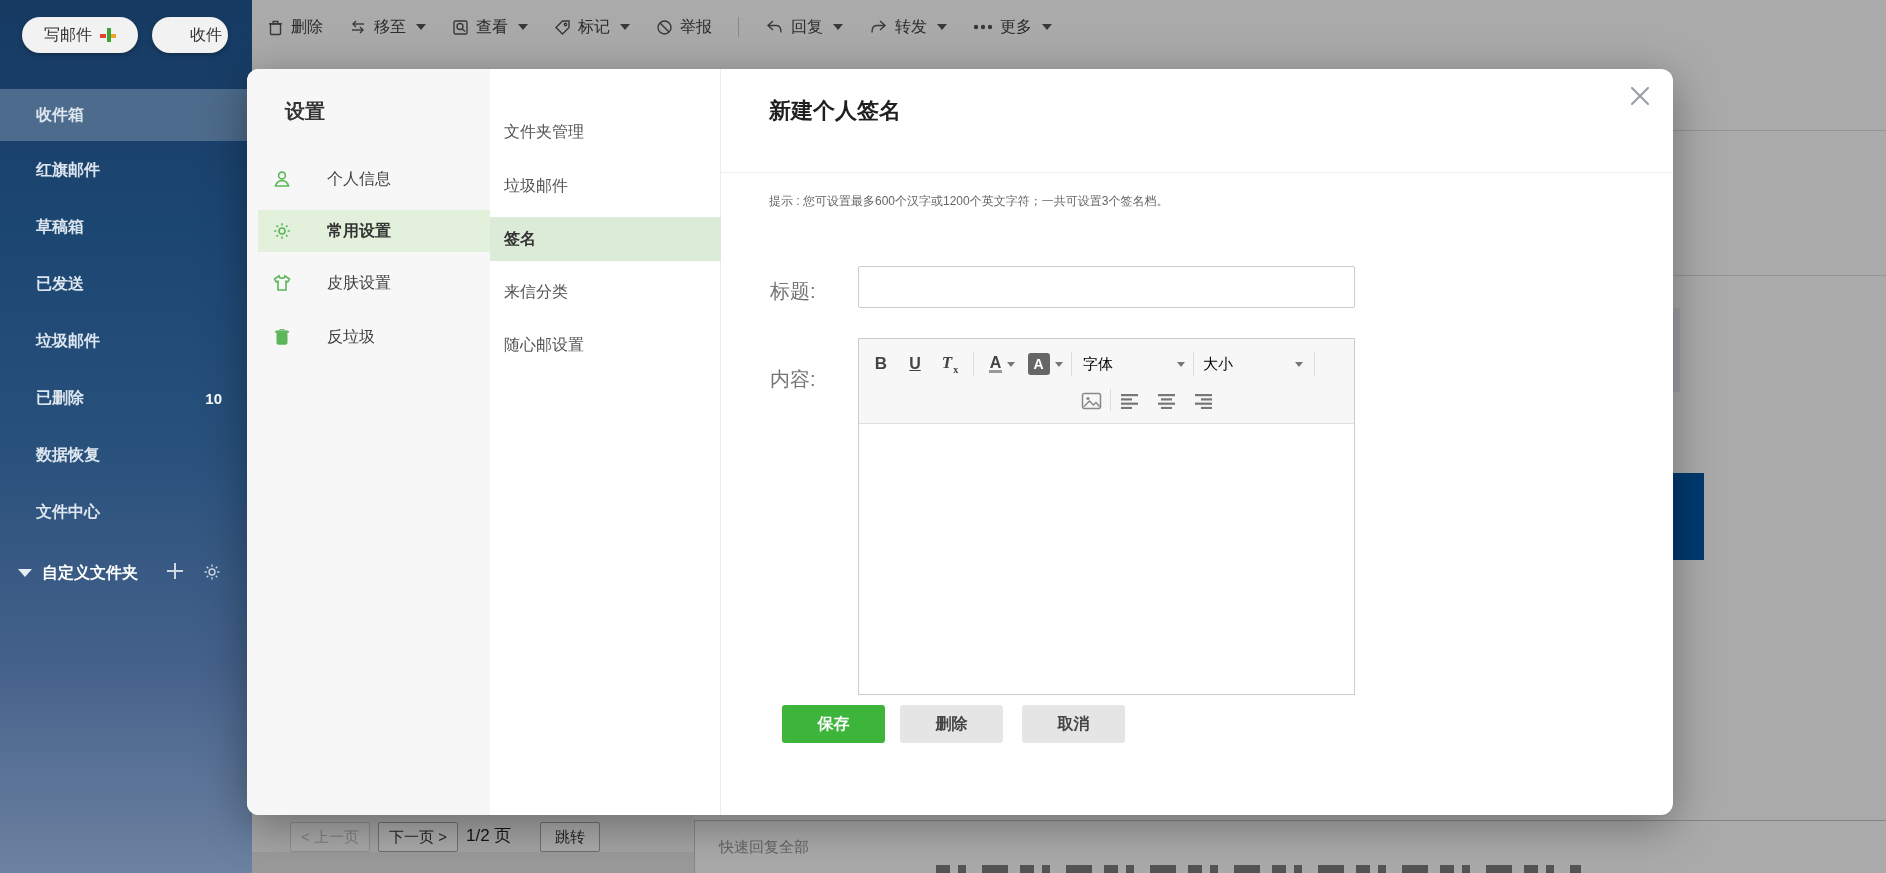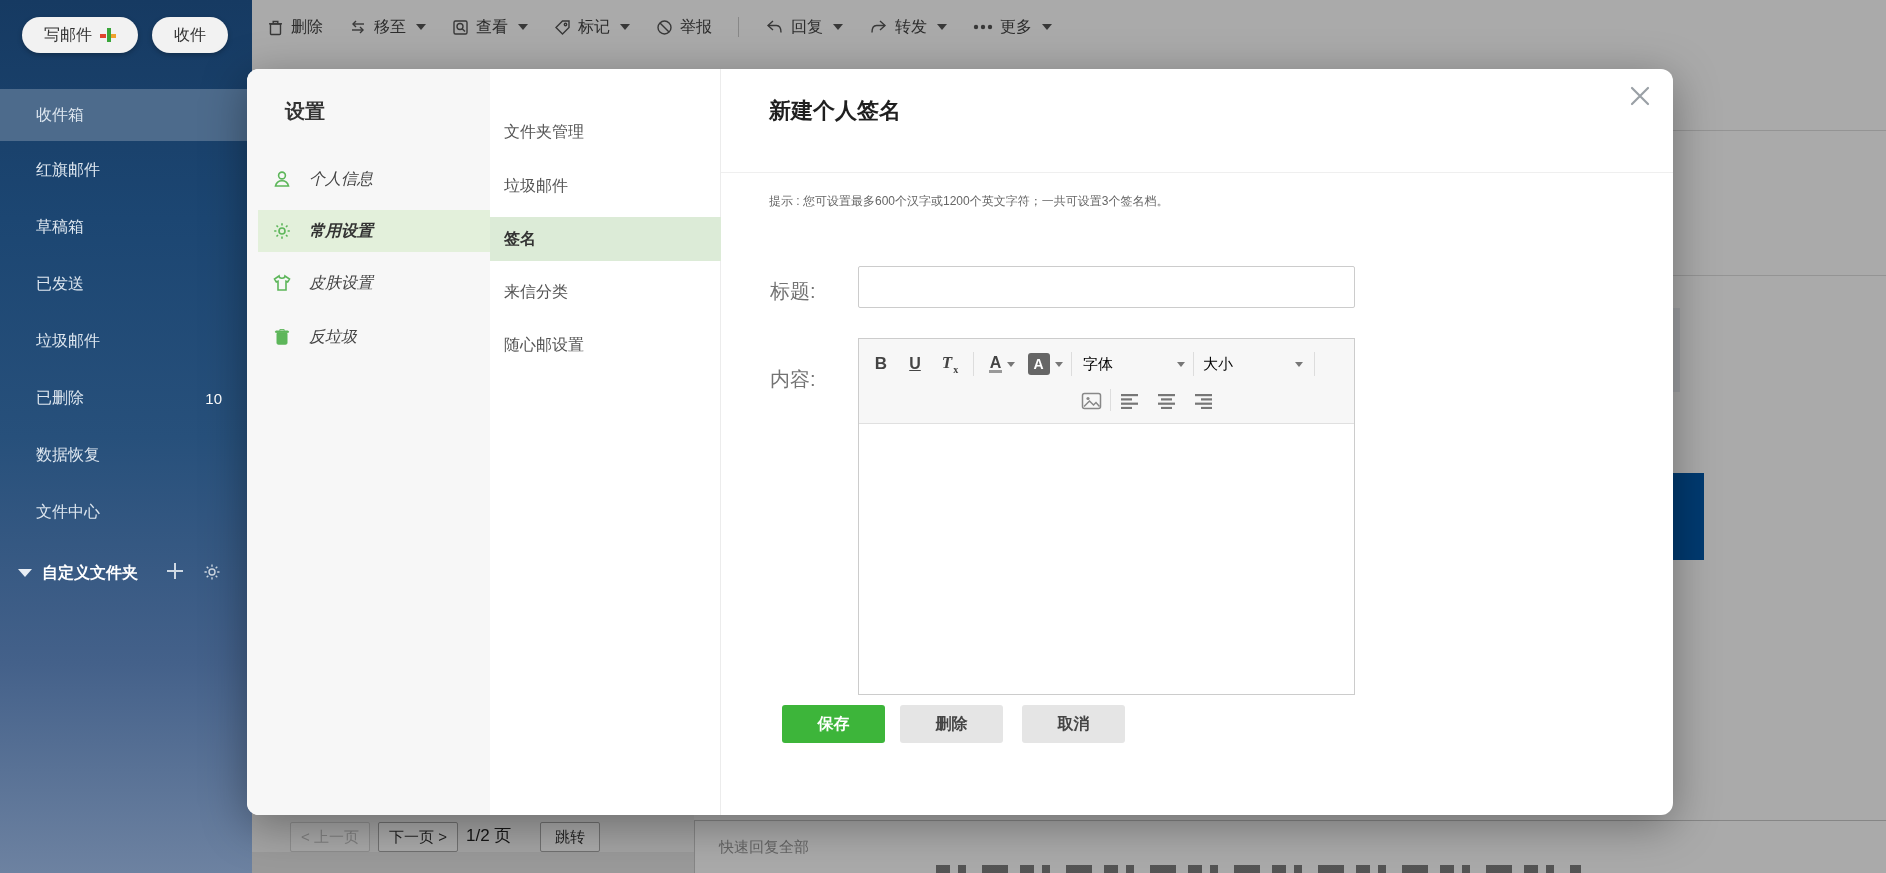--- a/index.html
+++ b/index.html
@@ -28,47 +28,47 @@
 
   .overlay{left:252px;top:0;right:0;bottom:0;background:rgba(0,0,0,0.335);z-index:5;}
 
   
   .sidebar{left:0;top:0;width:252px;height:873px;z-index:6;
     background:linear-gradient(180deg,#163a62 0%,#1c4672 25%,#27507b 50%,#44618a 76%,#6d82a1 100%);}
   .pill{position:absolute;top:17px;height:36px;border:none;border-radius:18px;background:#f2f2f2;
         font-family:inherit;font-size:16px;color:#333;display:flex;align-items:center;justify-content:center;gap:8px;
         box-shadow:0 2px 5px rgba(0,0,0,.25);cursor:pointer;}
   .pill.compose{left:22px;width:116px;}
-  .pill.receive{left:152px;width:76px;}
+  .pill.receive{left:152px;width:76px;justify-content:flex-end;}
   .plus-icon{position:relative;width:16px;height:16px;display:inline-block;}
   .plus-icon i{position:absolute;display:block;}
   .plus-v{left:6.5px;top:1px;width:4px;height:14px;background:#3aa63a;}
   .plus-hl{left:0;top:6.5px;width:6px;height:4px;background:#e0452e;}
   .plus-hr{left:10px;top:6.5px;width:6px;height:4px;background:#f0a12e;}
   .side-item{position:absolute;left:0;width:252px;height:52px;display:flex;align-items:center;
-        padding-left:36px;box-sizing:border-box;font-size:16px;color:#dde6ef;cursor:pointer;}
+        padding-left:36px;box-sizing:border-box;font-size:16px;color:#dde6ef;cursor:pointer;font-weight:bold;}
   .side-item.selected{background:#4d6b8c;}
   .side-count{position:absolute;right:30px;font-size:15px;color:#fff;}
   .custom-folder{position:absolute;left:0;top:556px;width:252px;height:34px;color:#fff;}
   .cf-tri{position:absolute;left:18px;top:13px;width:0;height:0;border-left:7px solid transparent;border-right:7px solid transparent;border-top:8px solid #e8eef5;}
   .cf-label{position:absolute;left:42px;top:7px;font-size:16px;font-weight:bold;color:#fff;}
   .cf-plus{position:absolute;left:166px;top:6px;width:18px;height:18px;cursor:pointer;}
   .cf-plus i{position:absolute;background:#cfd9e4;display:block;}
   .cf-plus .h{left:1px;top:8px;width:16px;height:2px;}
   .cf-plus .v{left:8px;top:1px;width:2px;height:16px;}
   .cf-gear{position:absolute;left:203px;top:7px;cursor:pointer;}
 
   
   .modal{left:247px;top:69px;width:1426px;height:746px;background:#fff;border-radius:12px;z-index:10;
          box-shadow:0 10px 45px rgba(0,0,0,.35);}
   .m-left{left:0;top:0;width:243px;height:746px;background:#f7f7f7;border-radius:12px 0 0 12px;}
   .m-left h2{position:absolute;left:38px;top:29px;margin:0;font-size:20px;color:#333;}
   .mnav-row{position:absolute;left:11px;width:232px;height:42px;display:flex;align-items:center;cursor:pointer;font-size:16px;color:#444;}
   .mnav-row svg{position:absolute;left:14px;}
-  .mnav-row span{margin-left:51px;font-style:italic;}
+  .mnav-row span{margin-left:69px;}
   .mnav-row.selected{background:#e3f0db;font-weight:bold;color:#333;}
   .m-mid{left:243px;top:0;width:231px;height:746px;background:#fff;border-right:1px solid #ececec;box-sizing:border-box;}
   .msub-row{position:absolute;left:0;width:231px;height:44px;display:flex;align-items:center;padding-left:14px;box-sizing:border-box;
             font-size:16px;color:#555;cursor:pointer;}
   .msub-row.selected{background:#dcebd7;font-weight:bold;color:#333;}
   .m-right{left:474px;top:0;width:952px;height:530px;}
   .m-close{position:absolute;top:14px;right:20px;width:26px;height:26px;cursor:pointer;}
   .m-right h1{position:absolute;left:48px;top:27px;margin:0;font-size:22px;color:#1f1f1f;}
   .m-divider{position:absolute;left:0;top:103px;width:952px;height:1px;background:#efefef;}
   .m-tip{position:absolute;left:48px;top:124px;margin:0;font-size:12px;color:#666;}

